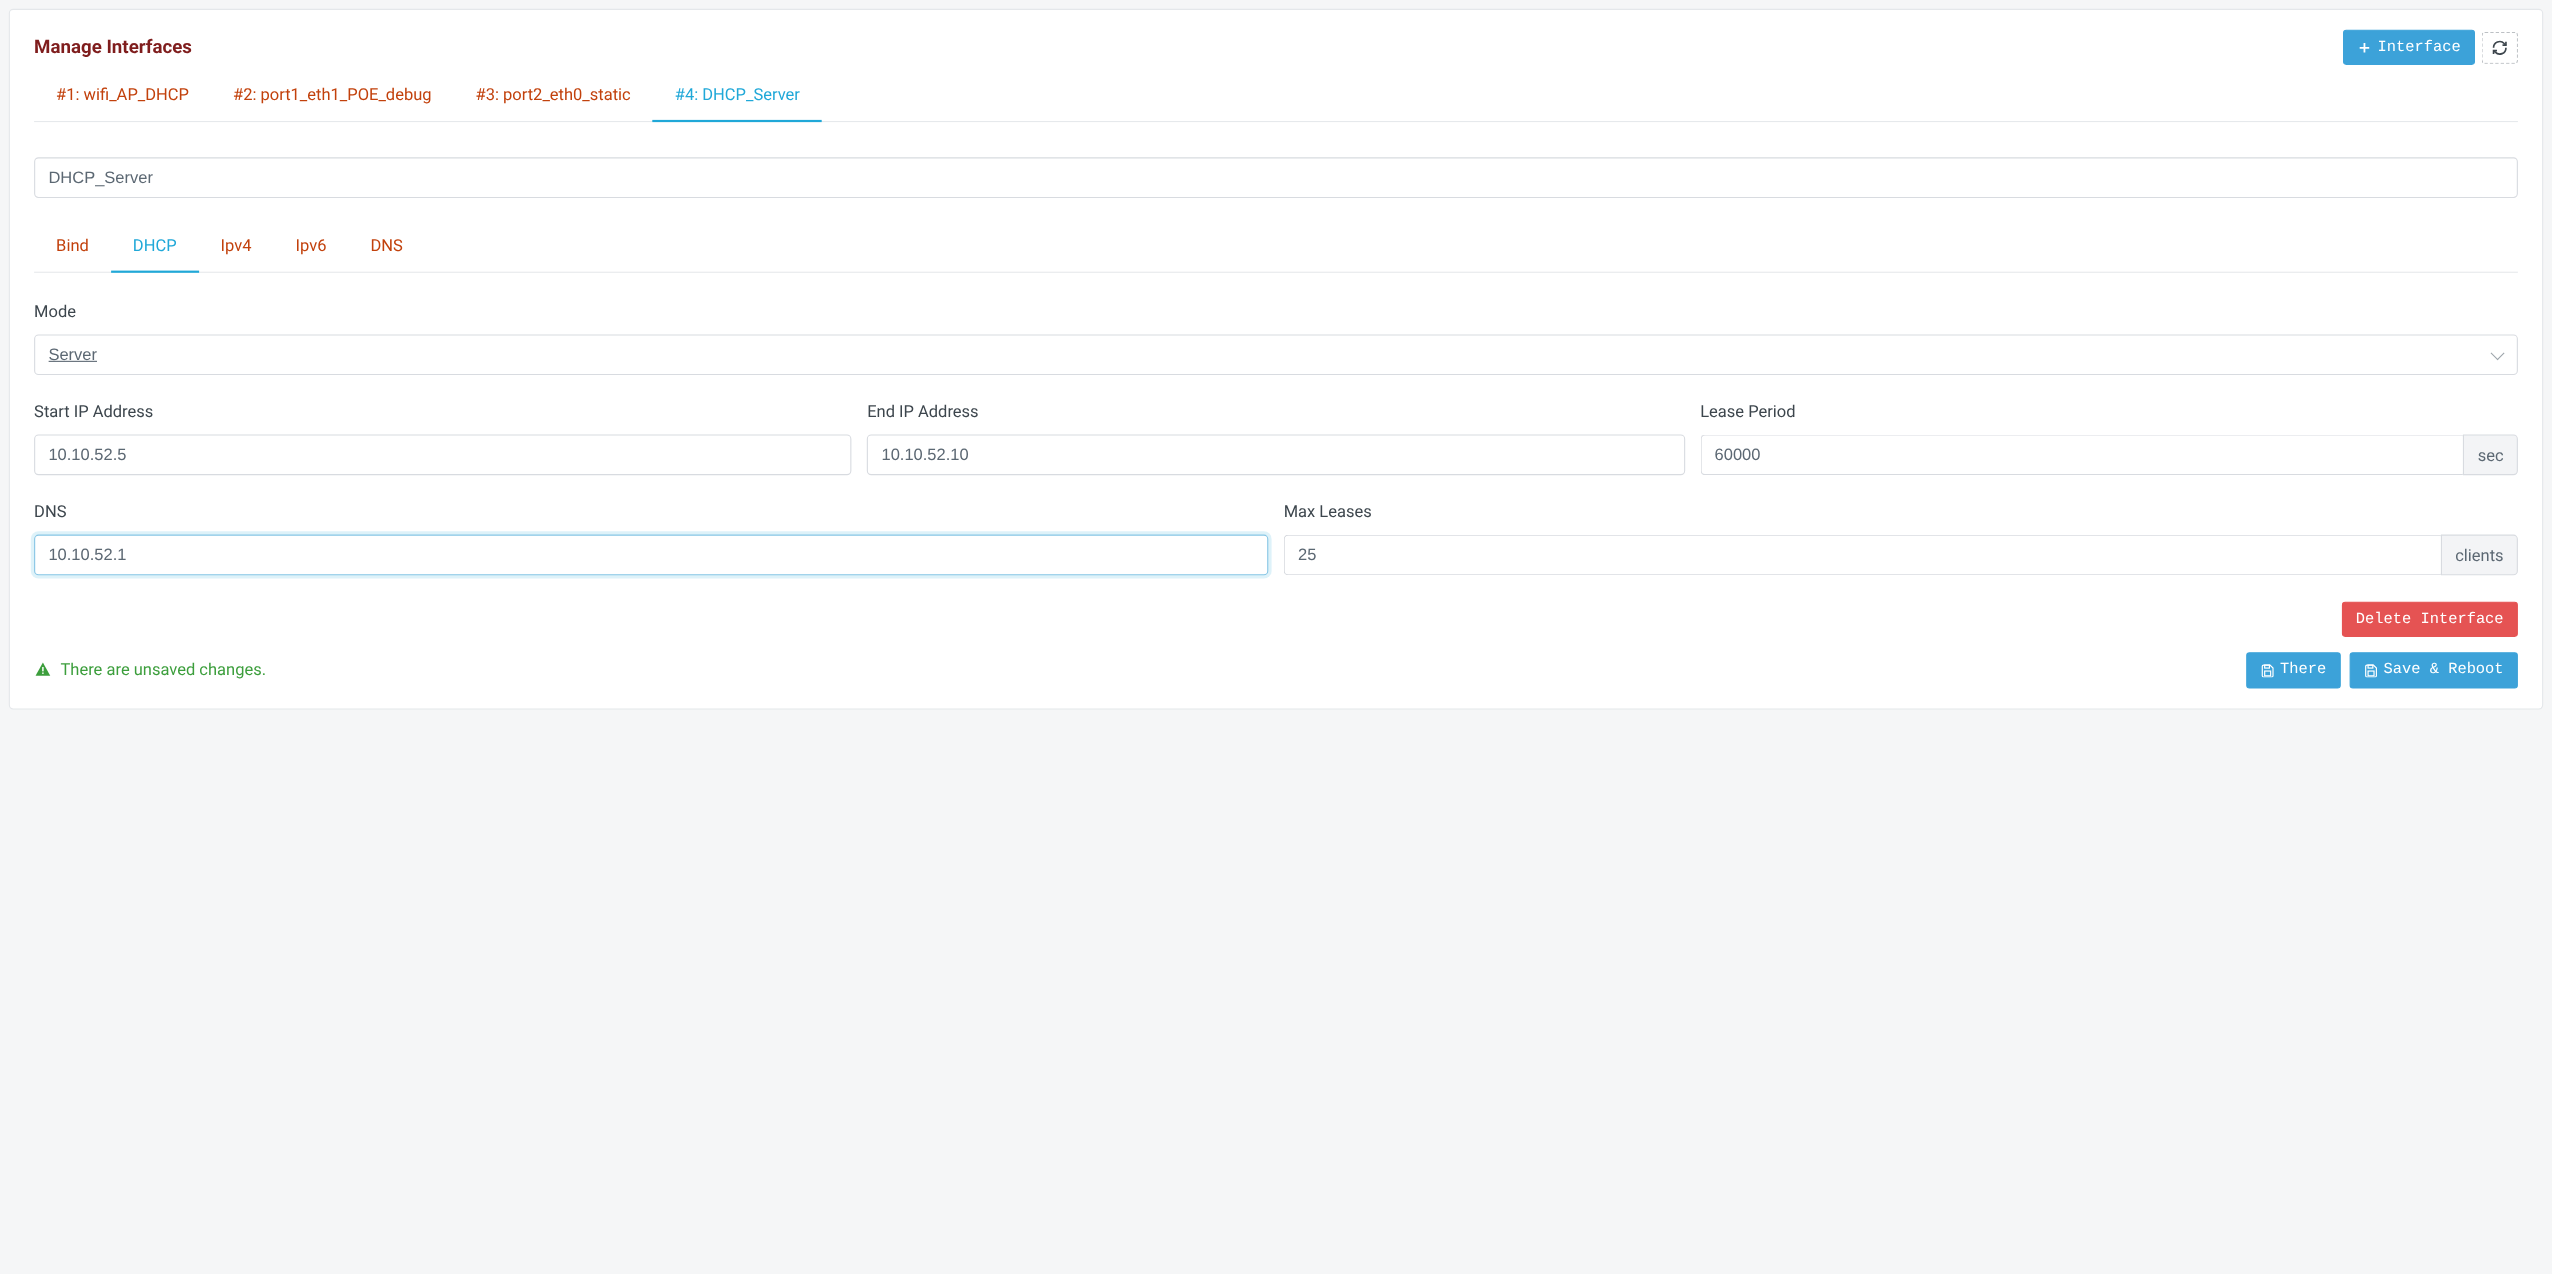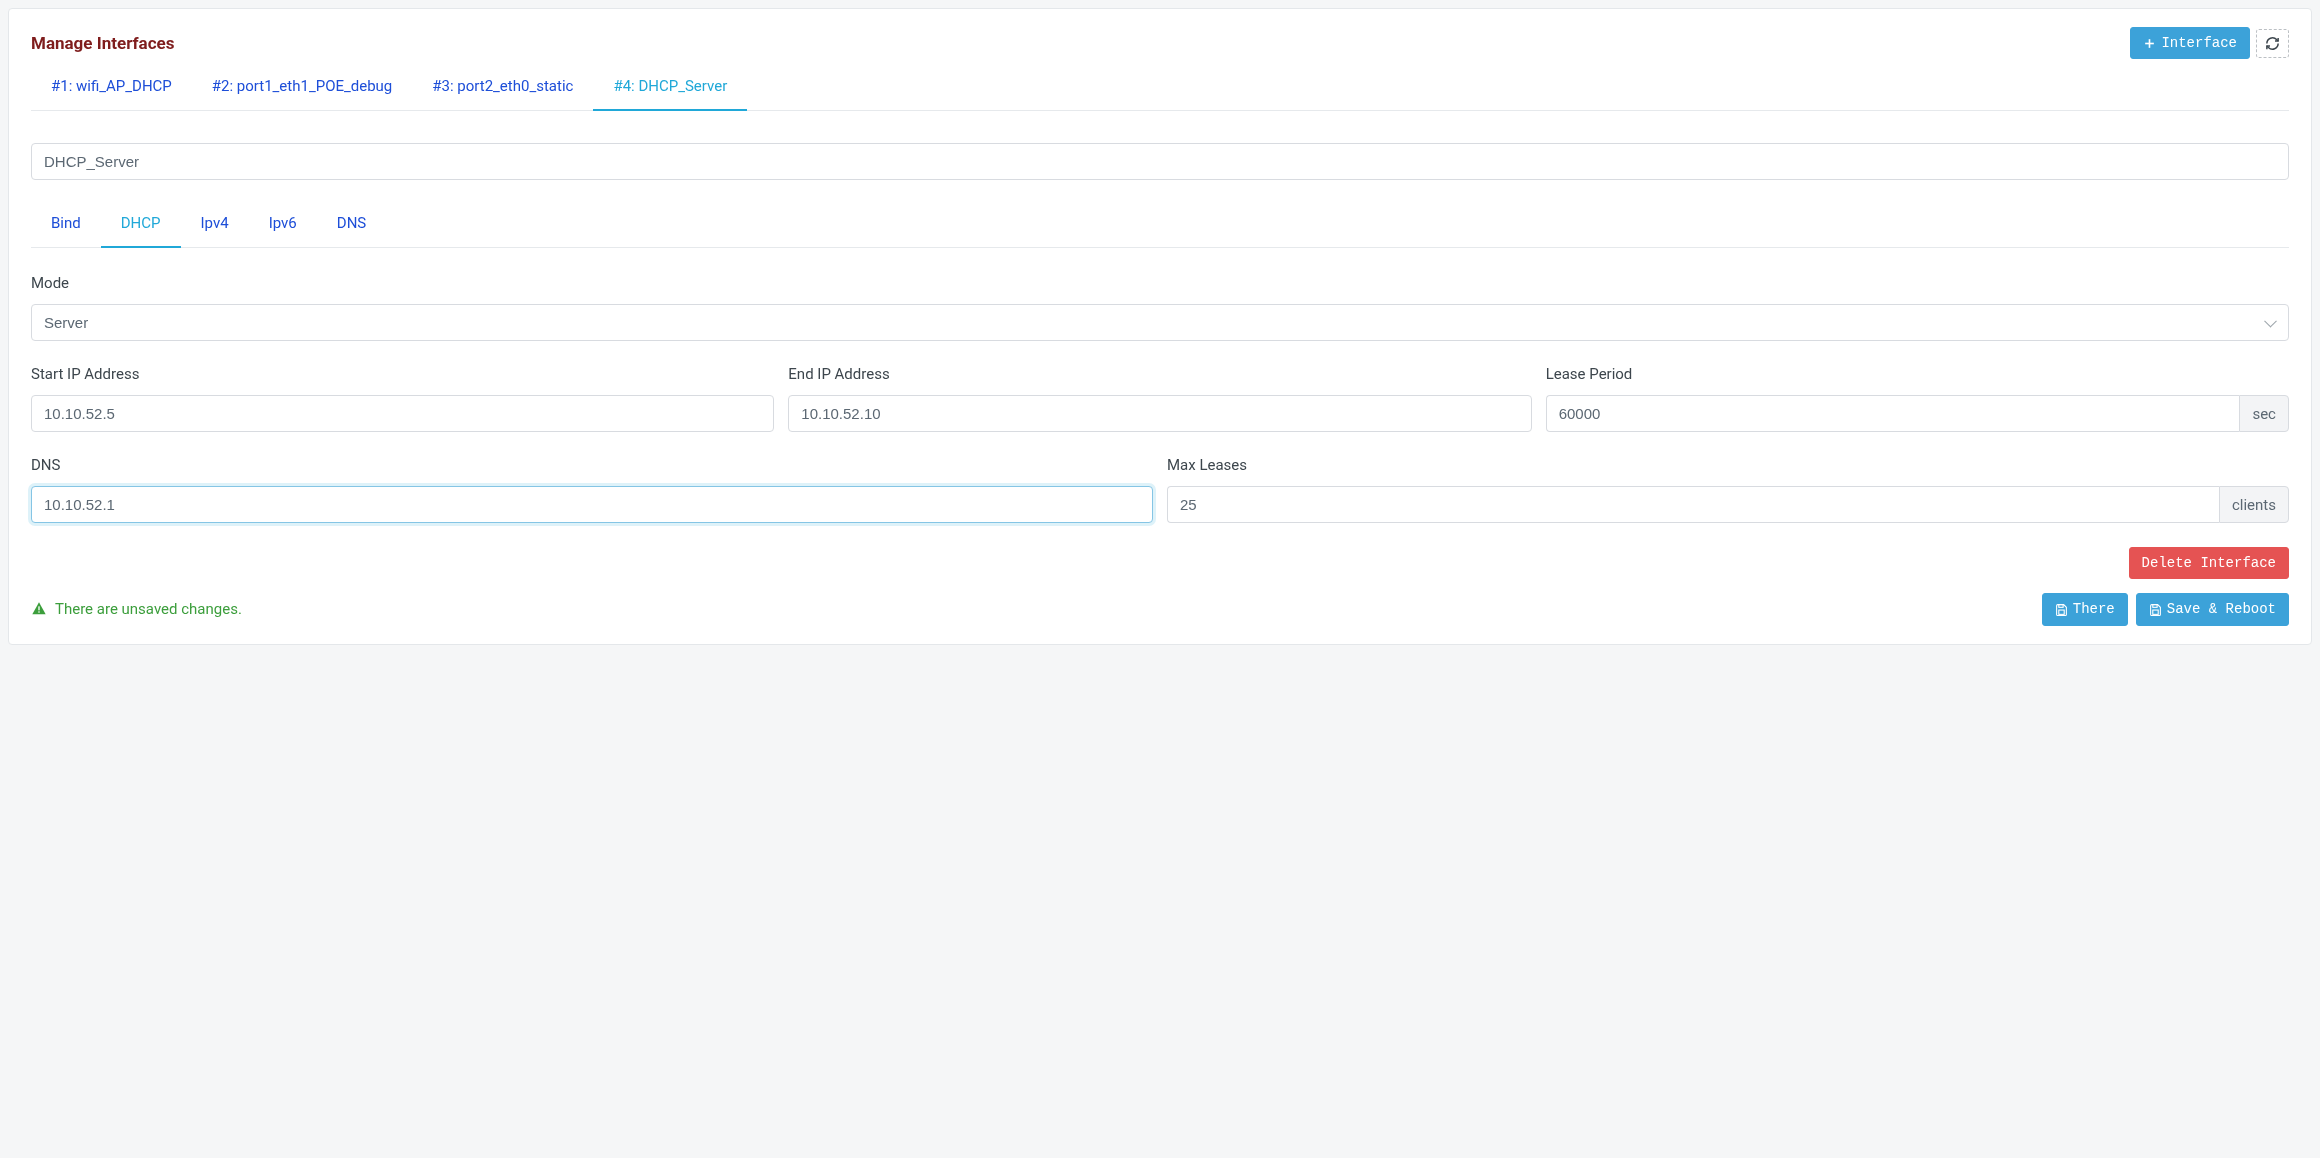--- a/index.html
+++ b/index.html
@@ -63,21 +63,21 @@
 
     .tabs {
       display: flex;
       border-bottom: 1px solid #e6e9ec;
       gap: 0;
       margin-bottom: 0;
     }
     .tab {
       padding: 10px 20px 14px 20px;
       font-size: 15px;
-      color: #1d4ed8;
+      color: #c2410c;
       cursor: pointer;
       border-bottom: 2px solid transparent;
       margin-bottom: -1px;
     }
     .tab.active {
       color: #20a8d8;
       border-bottom-color: #20a8d8;
     }
 
     .form-section { padding-top: 32px; }
@@ -112,20 +112,21 @@
       background: #fff;
       outline: none;
     }
     .form-control.focused {
       border-color: #85c5e5;
       box-shadow: 0 0 0 3px rgba(32,168,216,0.15);
     }
     .form-select {
       appearance: none;
       position: relative;
+      text-decoration: underline;
     }
     .select-wrap { position: relative; }
     .select-wrap::after {
       content: "";
       position: absolute;
       right: 14px;
       top: 50%;
       width: 8px;
       height: 8px;
       border-right: 1px solid #9da5ab;

